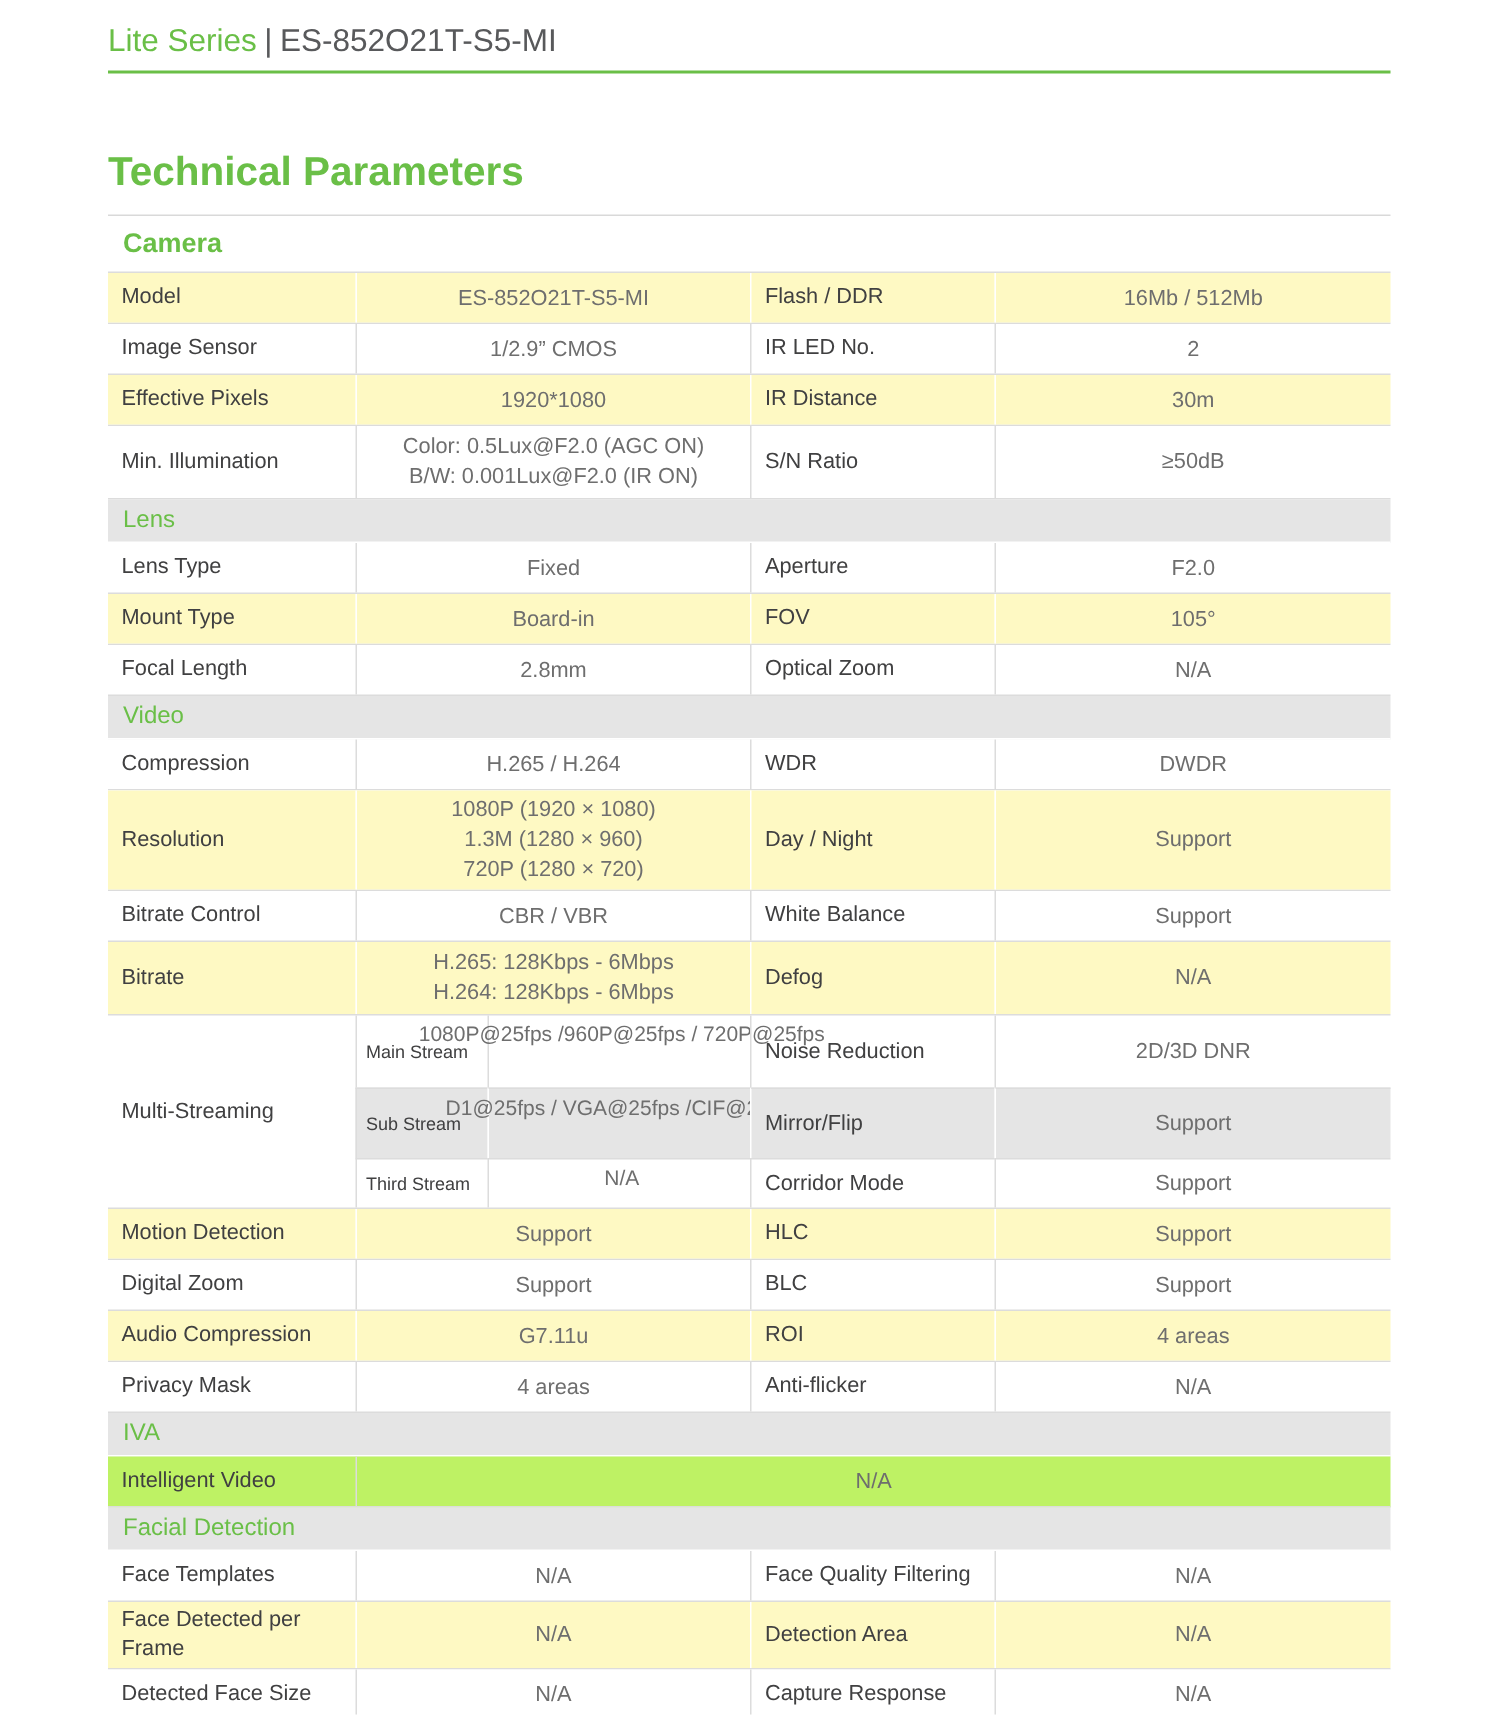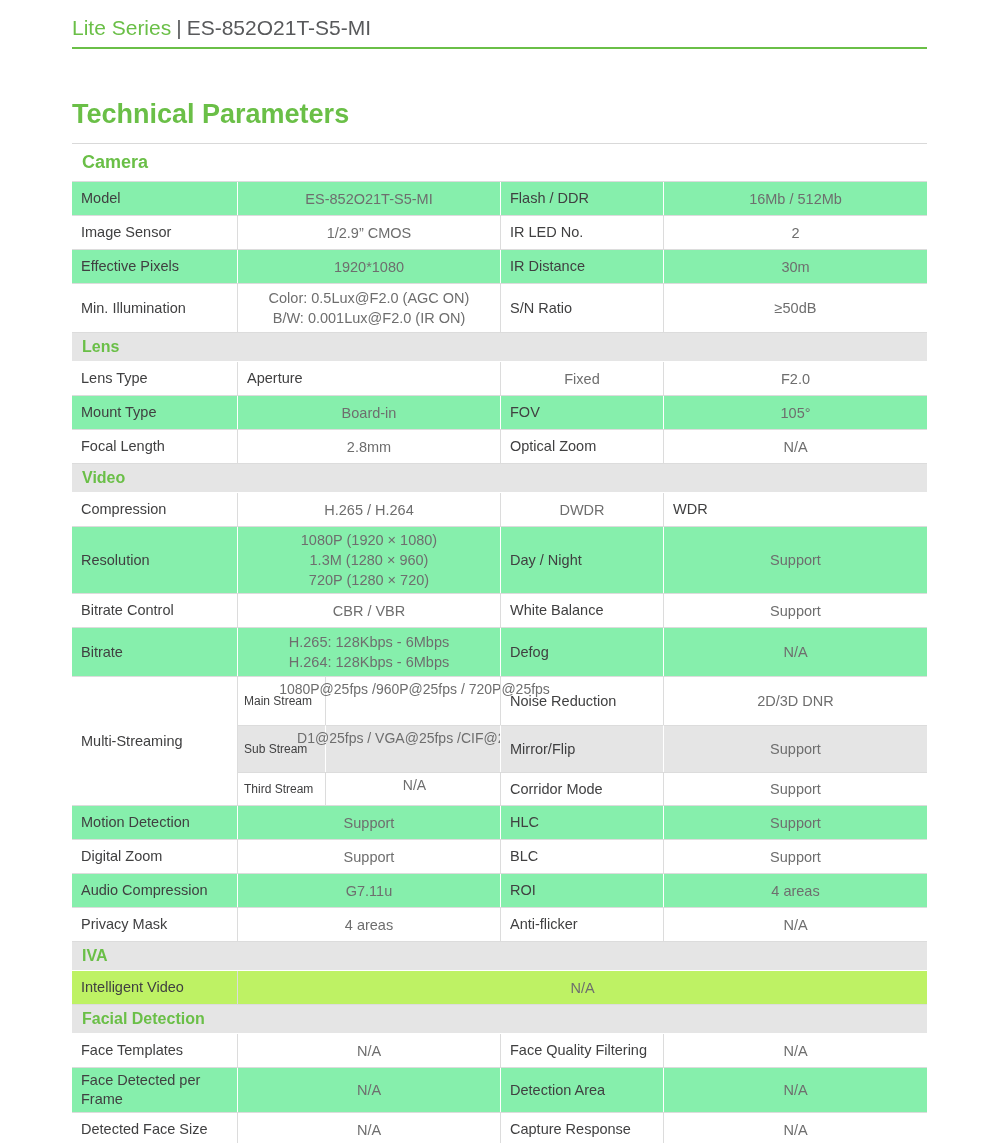--- a/index.html
+++ b/index.html
@@ -17,36 +17,36 @@
   .green-rule { border-bottom:2px solid #6abf47; margin-top:7px; }
   .title { color:#6abf47; font-size:27px; font-weight:bold; margin-top:50px; }
   .gray-rule { border-bottom:1px solid #d9d9d9; margin-top:13px; }
 
   .sec-head {
     height:37px; display:flex; align-items:center; padding-left:10px;
     color:#6abf47; font-weight:bold; font-size:18px;
   }
   .sec-band {
     height:29px; background:#e5e5e5; display:flex; align-items:center; padding-left:10px;
-    color:#6abf47; font-weight:bold; font-size:16px; border-bottom:1px solid #ffffff;
+    color:#6abf47; font-weight:normal; font-size:16px; border-bottom:1px solid #ffffff;
   }
 
   .spec { border-top:1px solid #dcdcdc; }
   .row { display:grid; grid-template-columns:165px 263px 163px 264px; border-bottom:1px solid #dcdcdc; background:#fff; }
   .cell {
     min-height:33px; display:flex; align-items:center;
     padding:3px 4px 3px 9px; font-size:14.5px; line-height:19px;
   }
   .cell.label { color:#404041; }
   .cell.value {
     justify-content:center; text-align:center; color:#6e6e6e;
     flex-direction:column; padding:3px 4px; line-height:20px;
   }
   .cell + .cell { border-left:1px solid #dcdcdc; }
-  .row.shade .cell { background:#86efac; }
+  .row.shade .cell { background:#fef9c3; }
   .row.shade .cell + .cell { border-left-color:#ffffff; }
   .row.h48 .cell { min-height:48px; }
   .row.h62 .cell { min-height:62px;align-items:center; }
   .row.h39 .cell { min-height:39px; }
 
   
   .ms { display:grid; grid-template-columns:165px 88px 175px 163px 264px; grid-template-rows:48px 47px 33px; border-bottom:1px solid #dcdcdc; }
   .ms .cell { min-height:0; border-left:1px solid #dcdcdc; }
   .ms .mslabel { grid-column:1; grid-row:1 / span 3; border-left:none; }
   .ms .rt { border-top:1px solid #dcdcdc; }
@@ -102,22 +102,22 @@
       </div>
       <div class="cell label">S/N Ratio</div>
       <div class="cell value">≥50dB</div>
     </div>
   </div>
 
   <div class="sec-band">Lens</div>
   <div>
     <div class="row">
       <div class="cell label">Lens Type</div>
+      <div class="cell value">Fixed</div>
       <div class="cell label">Aperture</div>
-      <div class="cell value">Fixed</div>
       <div class="cell value">F2.0</div>
     </div>
     <div class="row shade">
       <div class="cell label">Mount Type</div>
       <div class="cell value">Board-in</div>
       <div class="cell label">FOV</div>
       <div class="cell value">105°</div>
     </div>
     <div class="row">
       <div class="cell label">Focal Length</div>
@@ -125,22 +125,22 @@
       <div class="cell label">Optical Zoom</div>
       <div class="cell value">N/A</div>
     </div>
   </div>
 
   <div class="sec-band">Video</div>
   <div>
     <div class="row">
       <div class="cell label">Compression</div>
       <div class="cell value">H.265 / H.264</div>
+      <div class="cell label">WDR</div>
       <div class="cell value">DWDR</div>
-      <div class="cell label">WDR</div>
     </div>
     <div class="row shade h62">
       <div class="cell label">Resolution</div>
       <div class="cell value">
         <div>1080P (1920 × 1080)</div>
         <div>1.3M (1280 × 960)</div>
         <div>720P (1280 × 720)</div>
       </div>
       <div class="cell label">Day / Night</div>
       <div class="cell value">Support</div>

